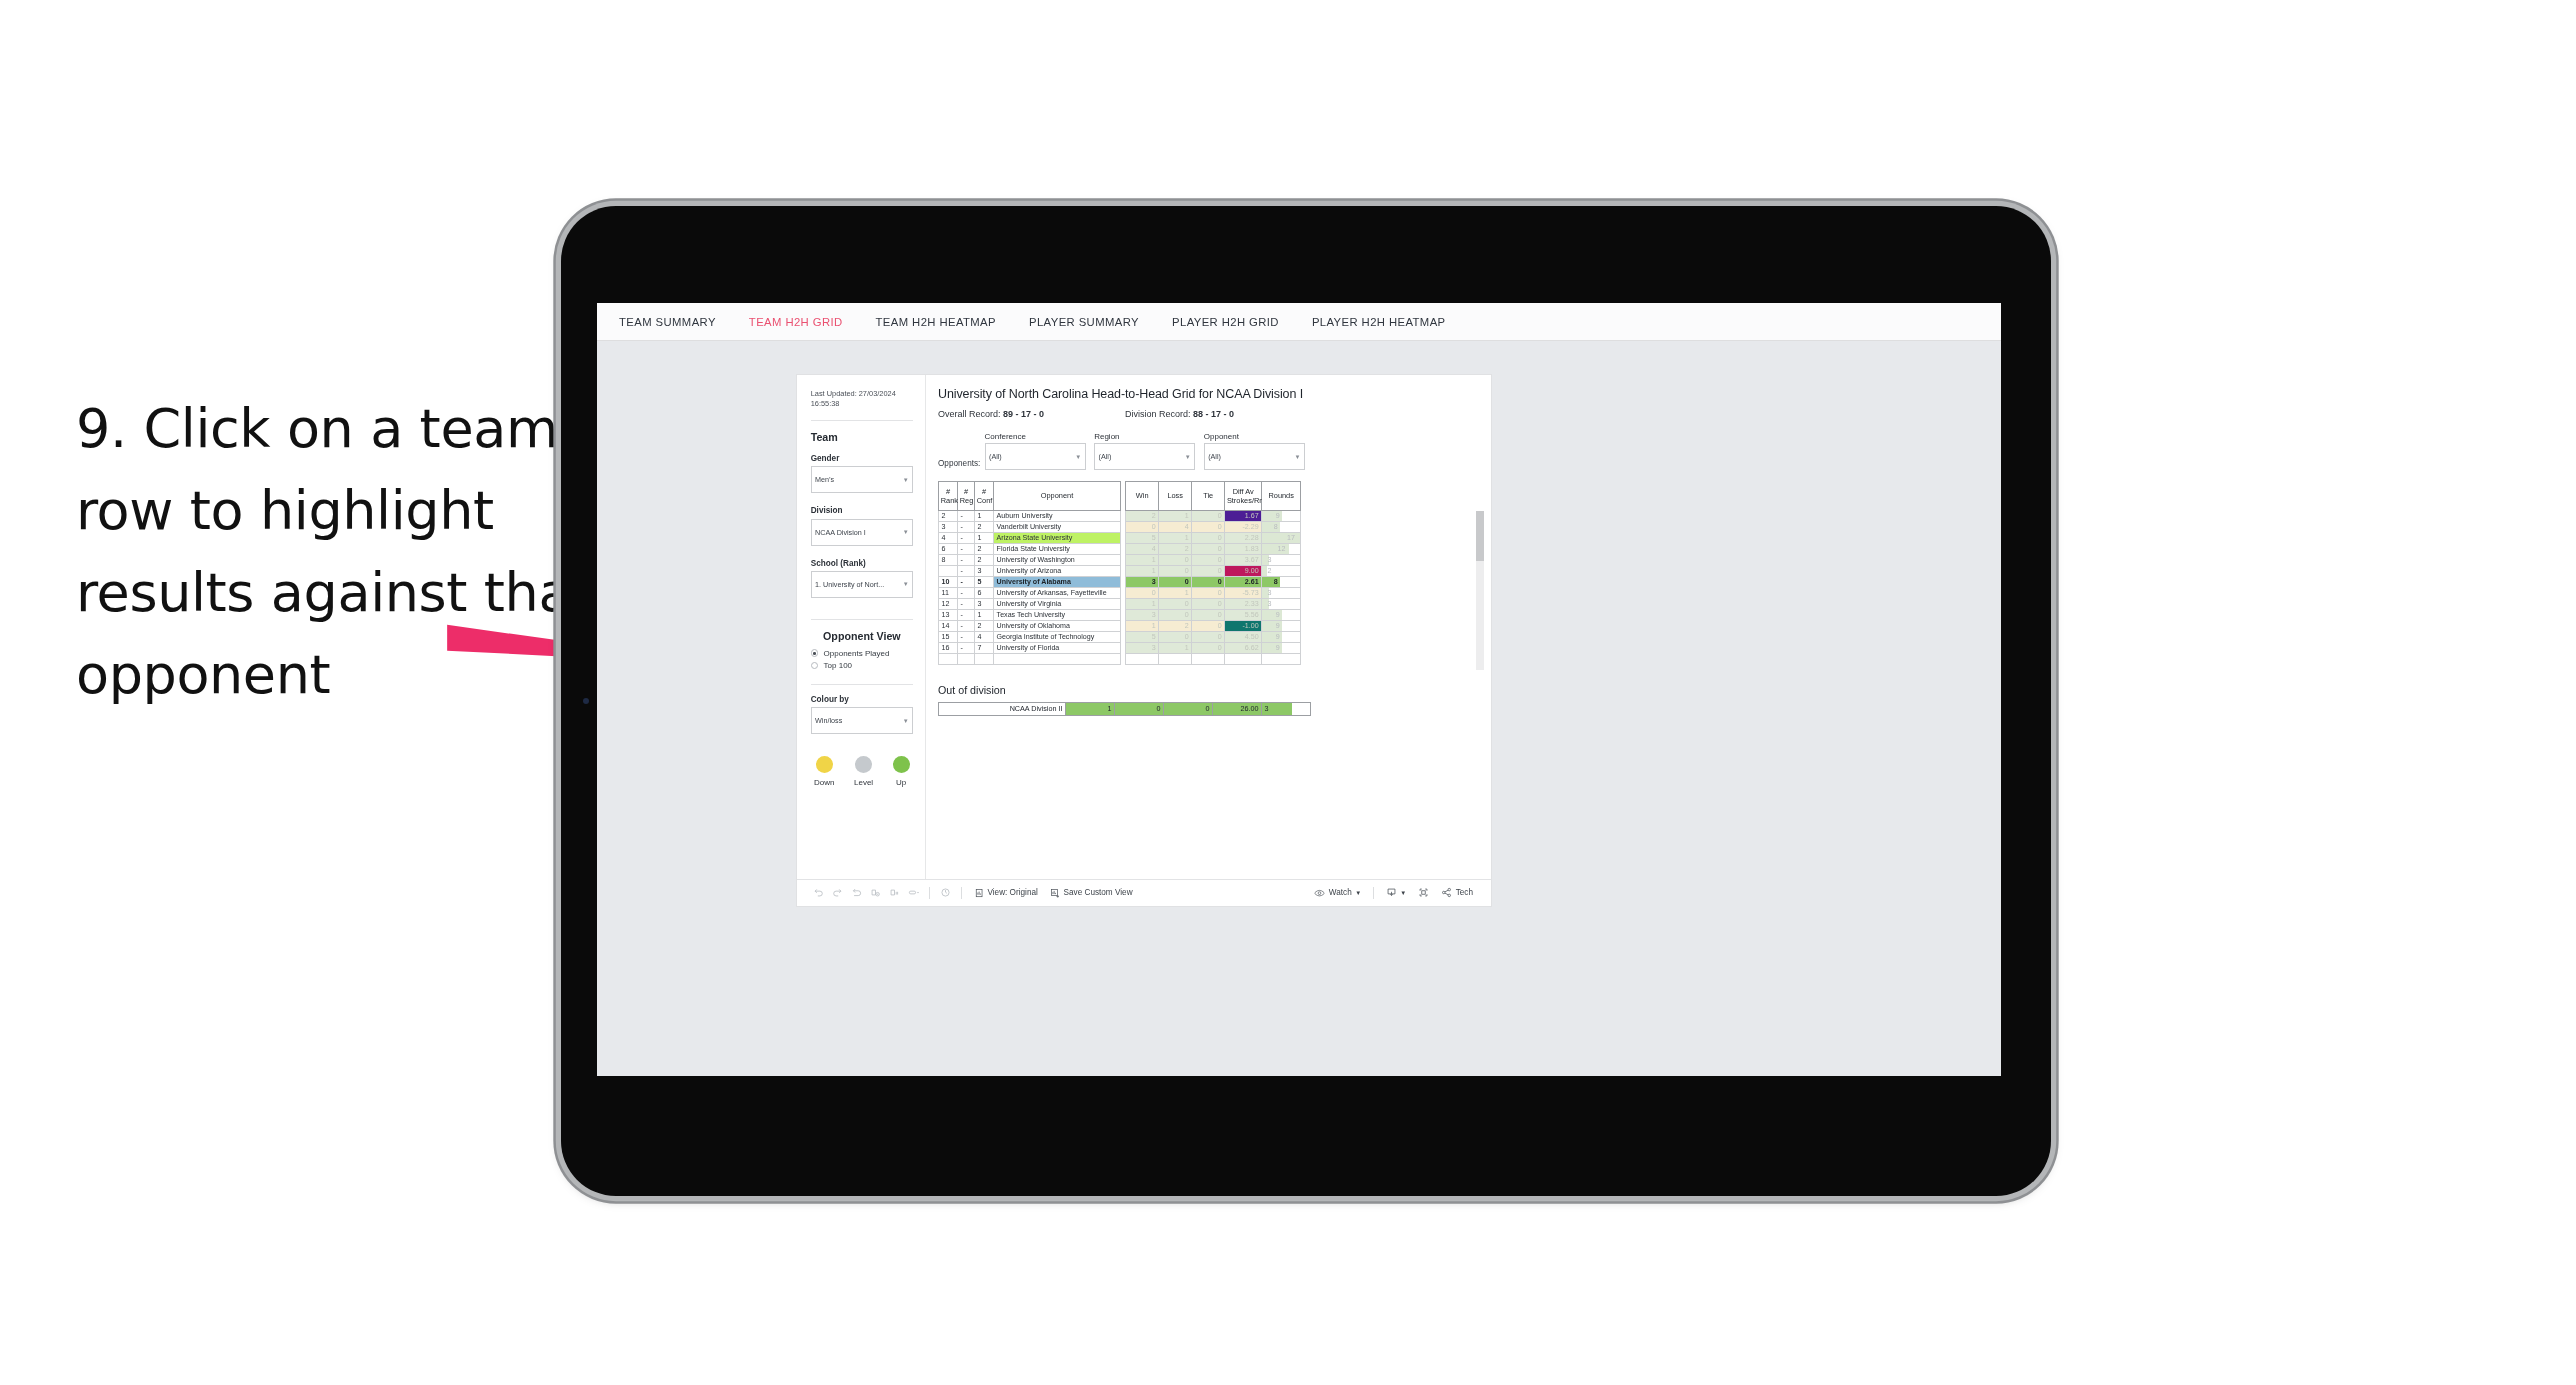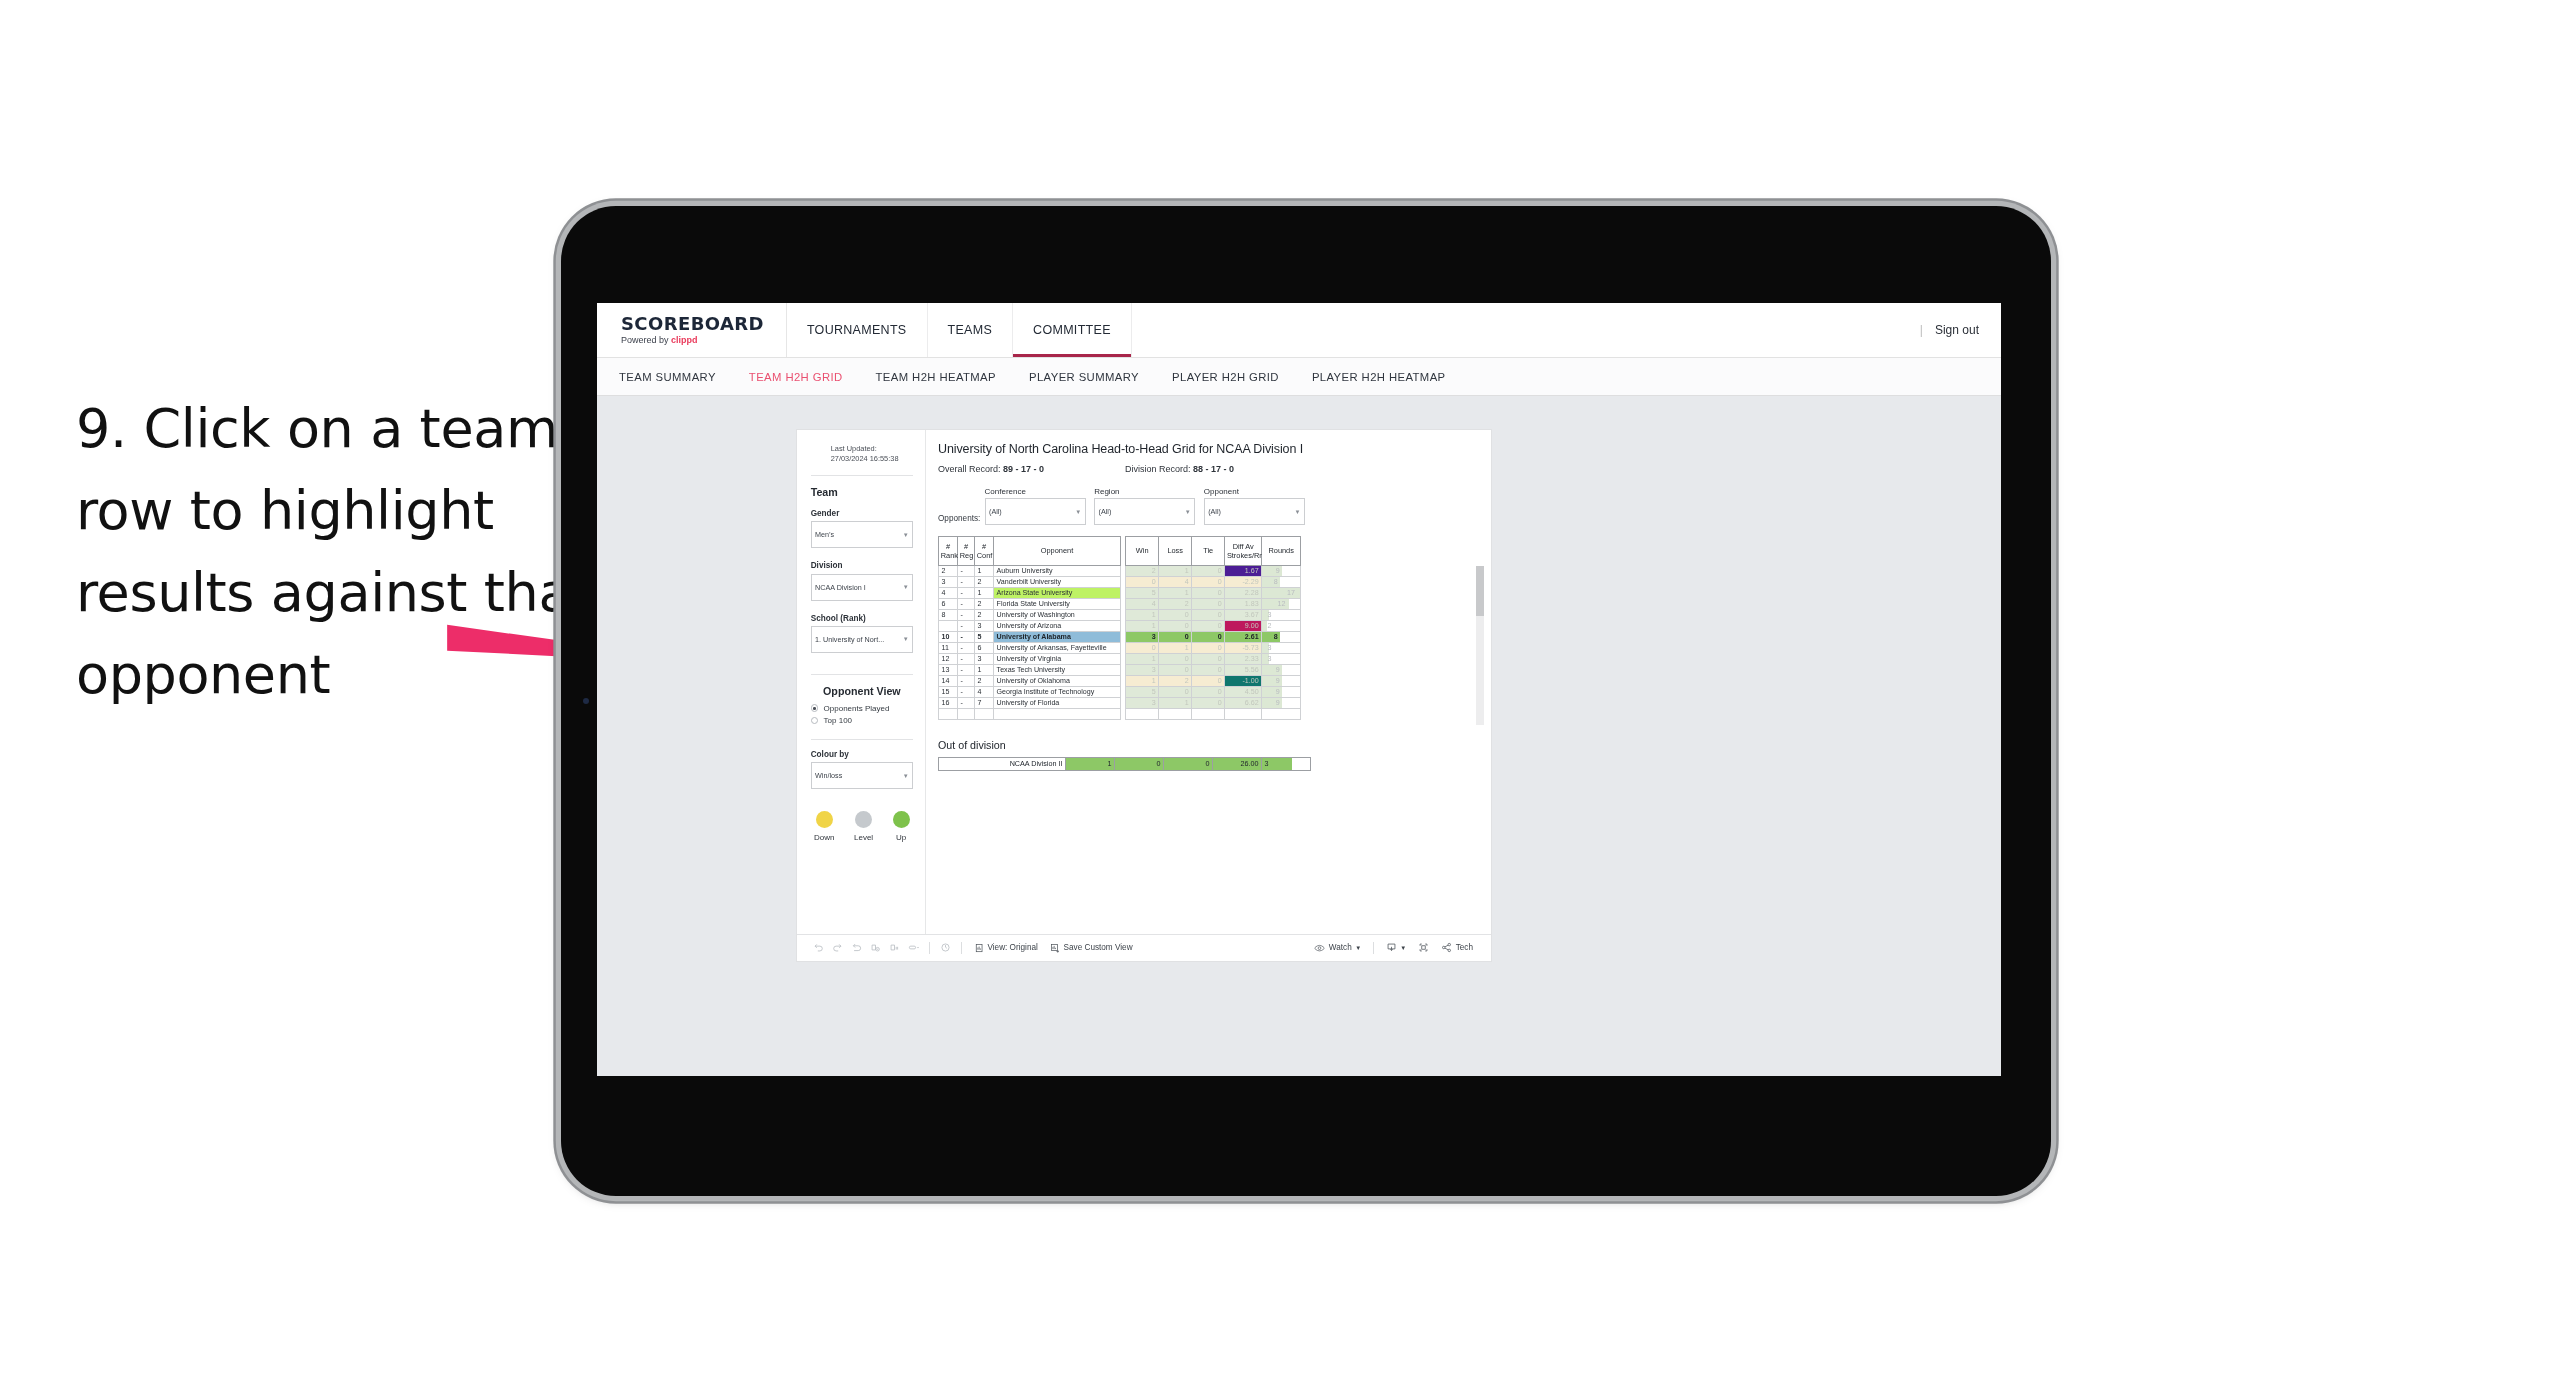--- a/index.html
+++ b/index.html
@@ -98,21 +98,21 @@
   }
   #viz-body { display: flex; flex: 1; min-height: 0; }
 
   
   .sidebar {
     width: 129px; flex: 0 0 129px;
     padding: 13.7px 12px 8.6px 13.7px;
     border-right: 0.9px solid #e6e7e8;
     font-size: 8.6px; color: #33383f;
   }
-  .updated { font-size: 7.4px; color: #4a4f57; line-height: 1.45; margin-left: 20px; }
+  .updated { font-size: 7.4px; color: #4a4f57; line-height: 1.45; }
   .hr { height: 0.9px; background: #e2e3e5; margin: 9.4px 0 10.3px; }
   .sec-title { font-size: 10.7px; font-weight: 700; color: #262b32; margin-bottom: 11px; }
   .fld { margin-bottom: 13px; }
   .fld-label { font-size: 8.2px; font-weight: 700; color: #2c3138; margin-bottom: 3.4px; }
   .select {
     height: 27px; border: 0.9px solid #ccced1; background: #fff;
     display: flex; align-items: center; padding: 0 3.4px;
     font-size: 7.2px; color: #3d434b; position: relative; text-align: right;
   }
   .select .caret { margin-left: auto; font-size: 6px; color: #8a8f96; }
@@ -203,35 +203,20 @@
   <svg id="arrow" viewBox="0 0 760 170">
     <g fill="#ed2d69">
       <polygon points="0,8 660,100 660,72 0,38"></polygon>
       <polygon points="630,48 740,96 630,144"></polygon>
     </g>
   </svg>
 
   <div id="device">
     <div id="screen">
 
-      <div class="app-header">
-        <div class="brand">
-          <div class="brand-title">SCOREBOARD</div>
-          <div class="brand-sub"><span>Powered by </span><b>clippd</b></div>
-        </div>
-        <nav class="nav-main">
-          <a href="#">TOURNAMENTS</a>
-          <a href="#">TEAMS</a>
-          <a href="#" class="active">COMMITTEE</a>
-        </nav>
-        <div class="header-right">
-          <span class="sep-v">|</span>
-          <a href="#" class="signout">Sign out</a>
-        </div>
-      </div>
 
       <div class="subnav">
         <a href="#">TEAM SUMMARY</a>
         <a href="#" class="active">TEAM H2H GRID</a>
         <a href="#">TEAM H2H HEATMAP</a>
         <a href="#">PLAYER SUMMARY</a>
         <a href="#">PLAYER H2H GRID</a>
         <a href="#">PLAYER H2H HEATMAP</a>
       </div>
 

